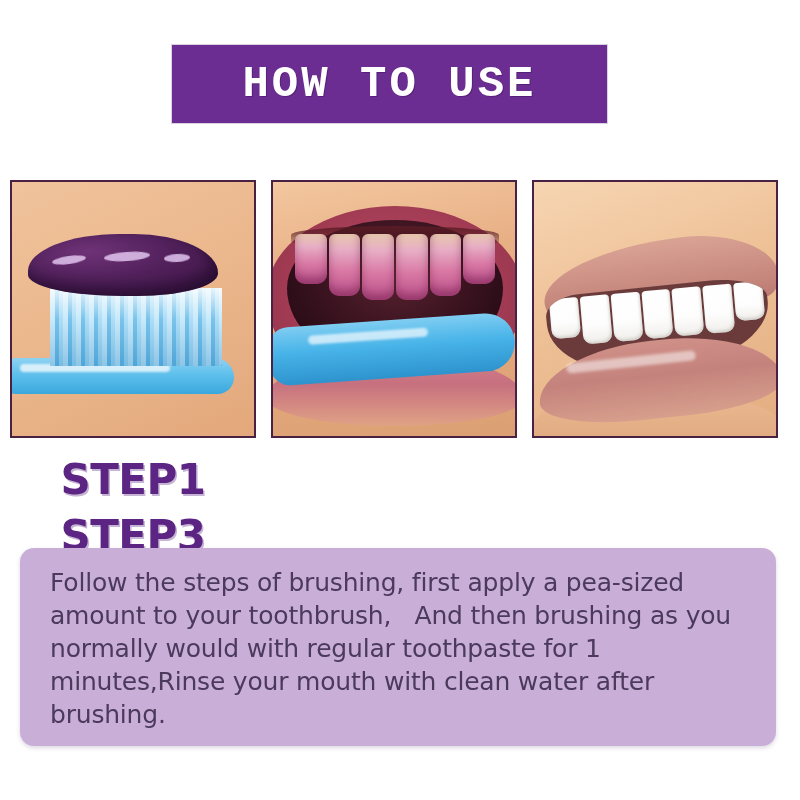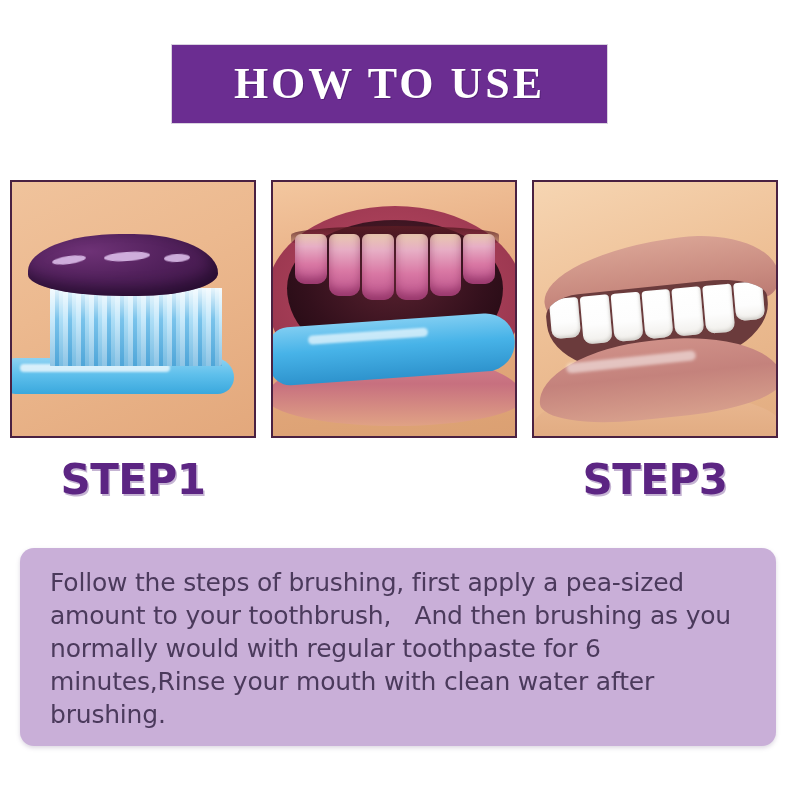--- a/index.html
+++ b/index.html
@@ -23,21 +23,21 @@
     width: 435px;
     height: 78px;
     background: #6B2D91;
     display: flex;
     align-items: center;
     justify-content: center;
     box-shadow: 0 0 0 1px #d9d2e0;
   }
   #header-title {
     color: #ffffff;
-    font-family: Liberation Serif, serif;
+    font-family: Liberation Mono, monospace;
     font-size: 44px;
     font-weight: bold;
     letter-spacing: 3px;
     line-height: 1;
     text-shadow: 1px 1px 0 rgba(60,20,90,0.45);
     white-space: nowrap;
   }
 
   
   #steps-row {
@@ -286,20 +286,21 @@
 
   
   #step-labels {
     position: absolute;
     left: 10px;
     top: 452px;
     width: 768px;
     height: 56px;
     display: flex;
     justify-content: space-between;
+    flex-direction: column;
   }
   .step-label {
     width: 246px;
     text-align: center;
     font-family: "DejaVu Sans", sans-serif;
     font-size: 42px;
     font-weight: bold;
     color: #5C2583;
     letter-spacing: -0.5px;
     line-height: 56px;
@@ -384,14 +385,14 @@
   </div>
 
 </div>
 
 <div id="step-labels">
   <div class="step-label">STEP1</div>
   <div class="step-label">STEP3</div>
 </div>
 
 <div id="description-box">
-  <p id="description-text">Follow the steps of brushing, first apply a pea-sized amount to your toothbrush,   And then brushing as you normally would with regular toothpaste for 6 minutes,Rinse your mouth with clean water after brushing.</p>
+  <p id="description-text">Follow the steps of brushing, first apply a pea-sized amount to your toothbrush,   And then brushing as you normally would with regular toothpaste for 1 minutes,Rinse your mouth with clean water after brushing.</p>
 </div>
 
 </body></html>

